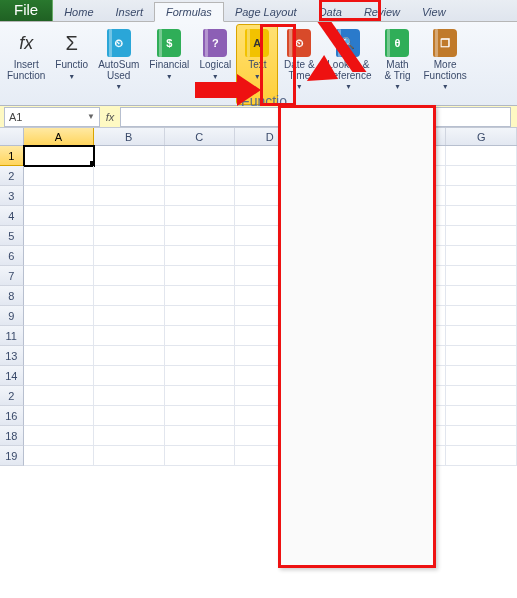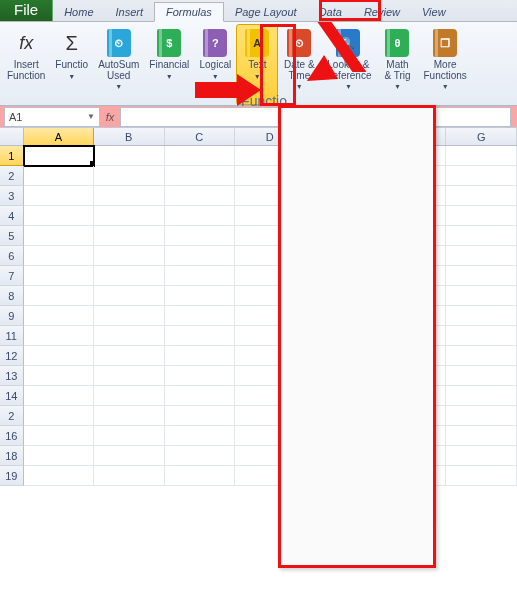--- a/index.html
+++ b/index.html
@@ -18,21 +18,21 @@
   .rbtn .ic { width: 32px; height: 32px; display: flex; align-items: center; justify-content: center; margin-bottom: 1px; }
   .rbtn .lbl { line-height: 1.05; }
   .rbtn .dd { font-size: 8px; color: #3a4a6a; margin-top: 1px; }
   .grp-label { position: absolute; right: 230px; top: 93px; font-size: 14px; color: #5a6a8a; }
 
   
   .book { width: 24px; height: 28px; border-radius: 2px 4px 4px 2px; position: relative; display:flex; align-items:center; justify-content:center; font-size:11px; font-weight:bold; color:#fff; }
   .book::before { content:""; position:absolute; left:2px; top:0; bottom:0; width:3px; background: rgba(255,255,255,.35); border-radius:1px; }
 
   
-  .barrow { display:flex; align-items:center; height:22px; border-bottom:1px solid #c3c9d5; background:#fca5a5; }
+  .barrow { display:flex; align-items:center; height:22px; border-bottom:1px solid #c3c9d5; background:#fef9c3; }
   .namebox { width:96px; height:20px; margin-left:4px; display:flex; align-items:center; background:#fff; border:1px solid #b7bfcf; font-size:11px; padding:0 4px; justify-content:space-between;}
   .namebox .arr { font-size:8px; color:#666; }
   .fx { width:20px; text-align:center; font-style:italic; font-size:11px; color:#555; }
   .fbar { flex:1; height:20px; background:#fff; border:1px solid #b7bfcf; margin-right:6px; }
 
   
   .gridwrap { position: relative; }
   .colhdrs { display:flex; height:18px; background:linear-gradient(#f2f5fa,#e3e8f1); border-bottom:1px solid #b7bfcf; }
   .corner { width:26px; border-right:1px solid #b7bfcf; background:linear-gradient(#f2f5fa,#e3e8f1); }
   .colh { width:78px; border-right:1px solid #d0d5e0; text-align:center; font-size:11px; color:#3a4a6a; line-height:18px; }
@@ -285,30 +285,20 @@
         <div class="cell"></div>
         <div class="cell"></div>
         <div class="cell"></div>
         <div class="cell"></div>
         <div class="cell"></div>
         <div class="cell"></div>
         <div class="cell"></div>
       </div>
       <div class="row">
         <div class="rowh">11</div>
-        <div class="cell"></div>
-        <div class="cell"></div>
-        <div class="cell"></div>
-        <div class="cell"></div>
-        <div class="cell"></div>
-        <div class="cell"></div>
-        <div class="cell"></div>
-      </div>
-      <div class="row">
-        <div class="rowh">12</div>
         <div class="cell"></div>
         <div class="cell"></div>
         <div class="cell"></div>
         <div class="cell"></div>
         <div class="cell"></div>
         <div class="cell"></div>
         <div class="cell"></div>
       </div>
       <div class="row">
         <div class="rowh">13</div>

